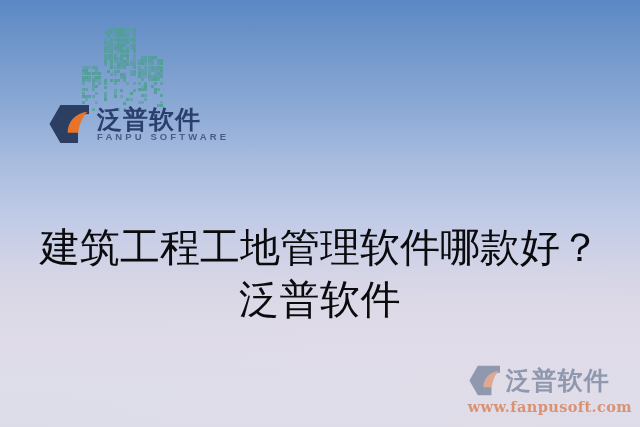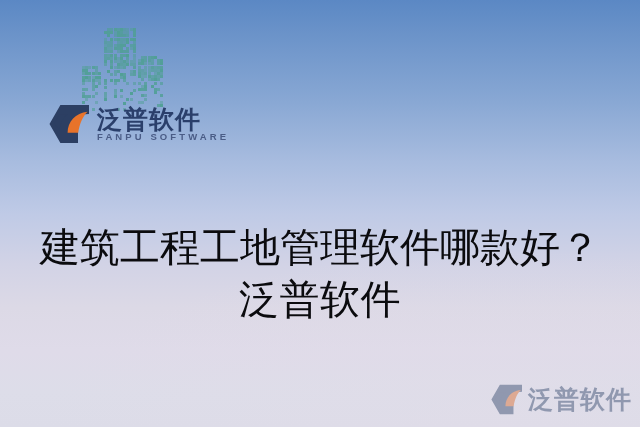--- a/index.html
+++ b/index.html
@@ -435,15 +435,16 @@
     <div class="wm-row">
       <span>
         <svg class="wm-mark" viewBox="0 0 42 40" xmlns="http://www.w3.org/2000/svg" aria-hidden="true">
           <path d="M12.4 1 L41 1 L41 10 C30 10 22 17 21.5 28 L30 28 L30 39 L12.4 39 L1.5 20 Z" fill="#8a93ab"></path>
           <path d="M39.5 7.8 C27.6 8.8 19.6 17.6 19.6 28.8 L30.2 28.8 C31.6 19.9 34.8 12.2 39.5 7.8 Z" fill="#dda58c"></path>
           <path d="M11.2 10.6 L19.6 10.6 C14.8 14.2 12.0 19.6 11.6 26.2 L6.4 19.2 Z" fill="#8a93ab"></path>
         </svg>
       </span>
       <span class="wm-cn">泛普软件</span>
     </div>
+    <div class="wm-url">www.fanpusoft.com</div>
   </div>
 
 </div>
 
 </body></html>

